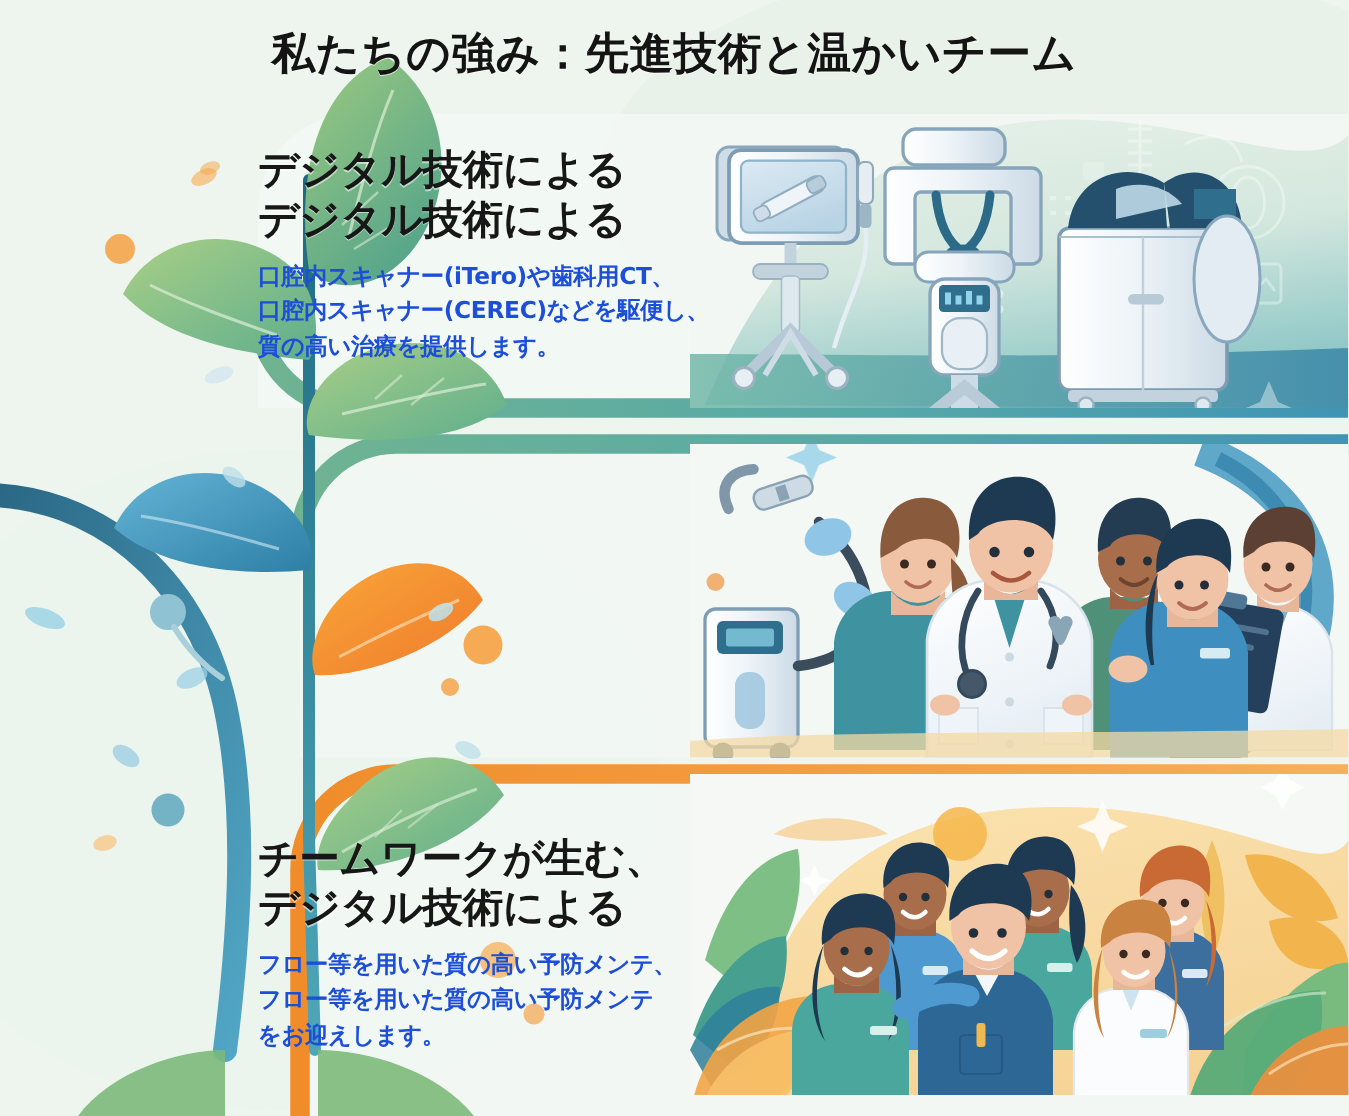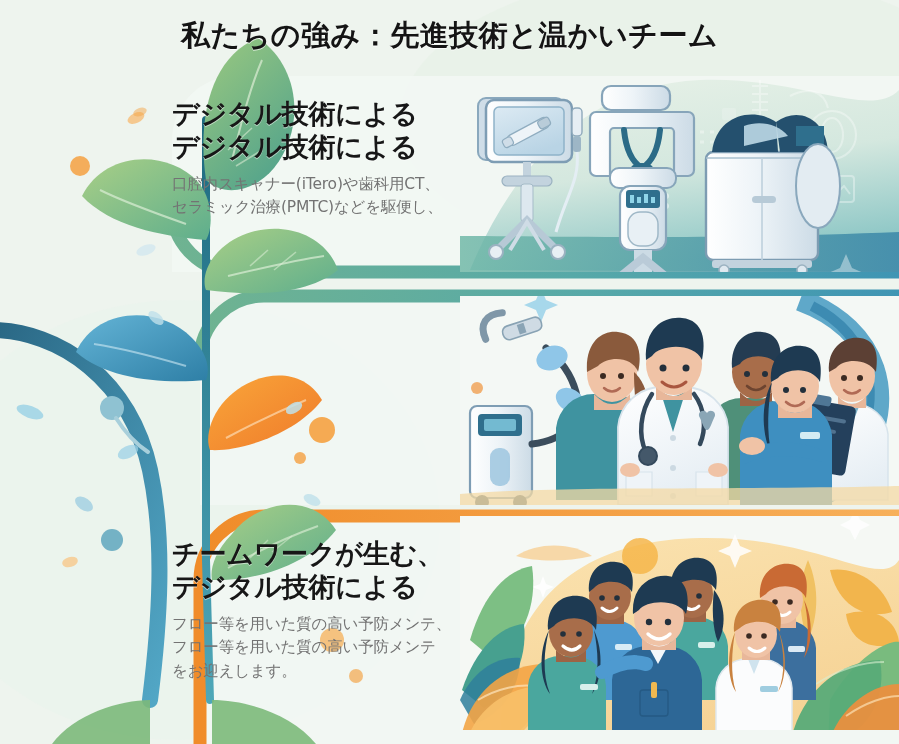--- a/index.html
+++ b/index.html
@@ -42,31 +42,31 @@
     font-size: 27px;
     font-weight: 700;
     color: #171717;
     line-height: 1.22;
     letter-spacing: -0.2px;
     text-shadow: 0 1px 0 rgba(255,255,255,0.55);
   }
   .card-body {
     margin-top: 9px;
     font-size: 15.5px;
-    font-weight: 400;
-    color: #737373;
+    font-weight: 700;
+    color: #1d4ed8;
     line-height: 1.52;
     letter-spacing: -0.2px;
   }
   .card-body span { display: block; white-space: nowrap; }
   .card-head span { display: block; white-space: nowrap; }
 
   #c1 { left: 172px; top: 88px; }
   #c2 { left: 172px; top: 327px; }
-  #c3 { left: 172px; top: 528px; }
+  #c3 { left: 172px; top: 547px; }
 </style>
 </head>
 <body>
 
 <div id="stage">
 
   <svg id="bg-svg" viewBox="0 0 899 744">
     <defs>
       <linearGradient id="gGreenTeal" x1="0" y1="0" x2="1" y2="0">
         <stop offset="0%" stop-color="#6fb391"></stop>
@@ -590,21 +590,22 @@
   <div class="layer-text">
     <div class="page-title">私たちの強み：先進技術と温かいチーム</div>
 
     <div class="card-text" id="c1">
       <div class="card-head">
         <span>デジタル技術による</span>
         <span>デジタル技術による</span>
       </div>
       <div class="card-body">
         <span>口腔内スキャナー(iTero)や歯科用CT、</span>
-        <span>セラミック治療(PMTC)などを駆便し、</span>
+        <span>口腔内スキャナー(CEREC)などを駆便し、</span>
+        <span>質の高い治療を提供します。</span>
       </div>
     </div>
 
     <div class="card-text" id="c2">
     </div>
 
     <div class="card-text" id="c3">
       <div class="card-head">
         <span>チームワークが生む、</span>
         <span>デジタル技術による</span>

